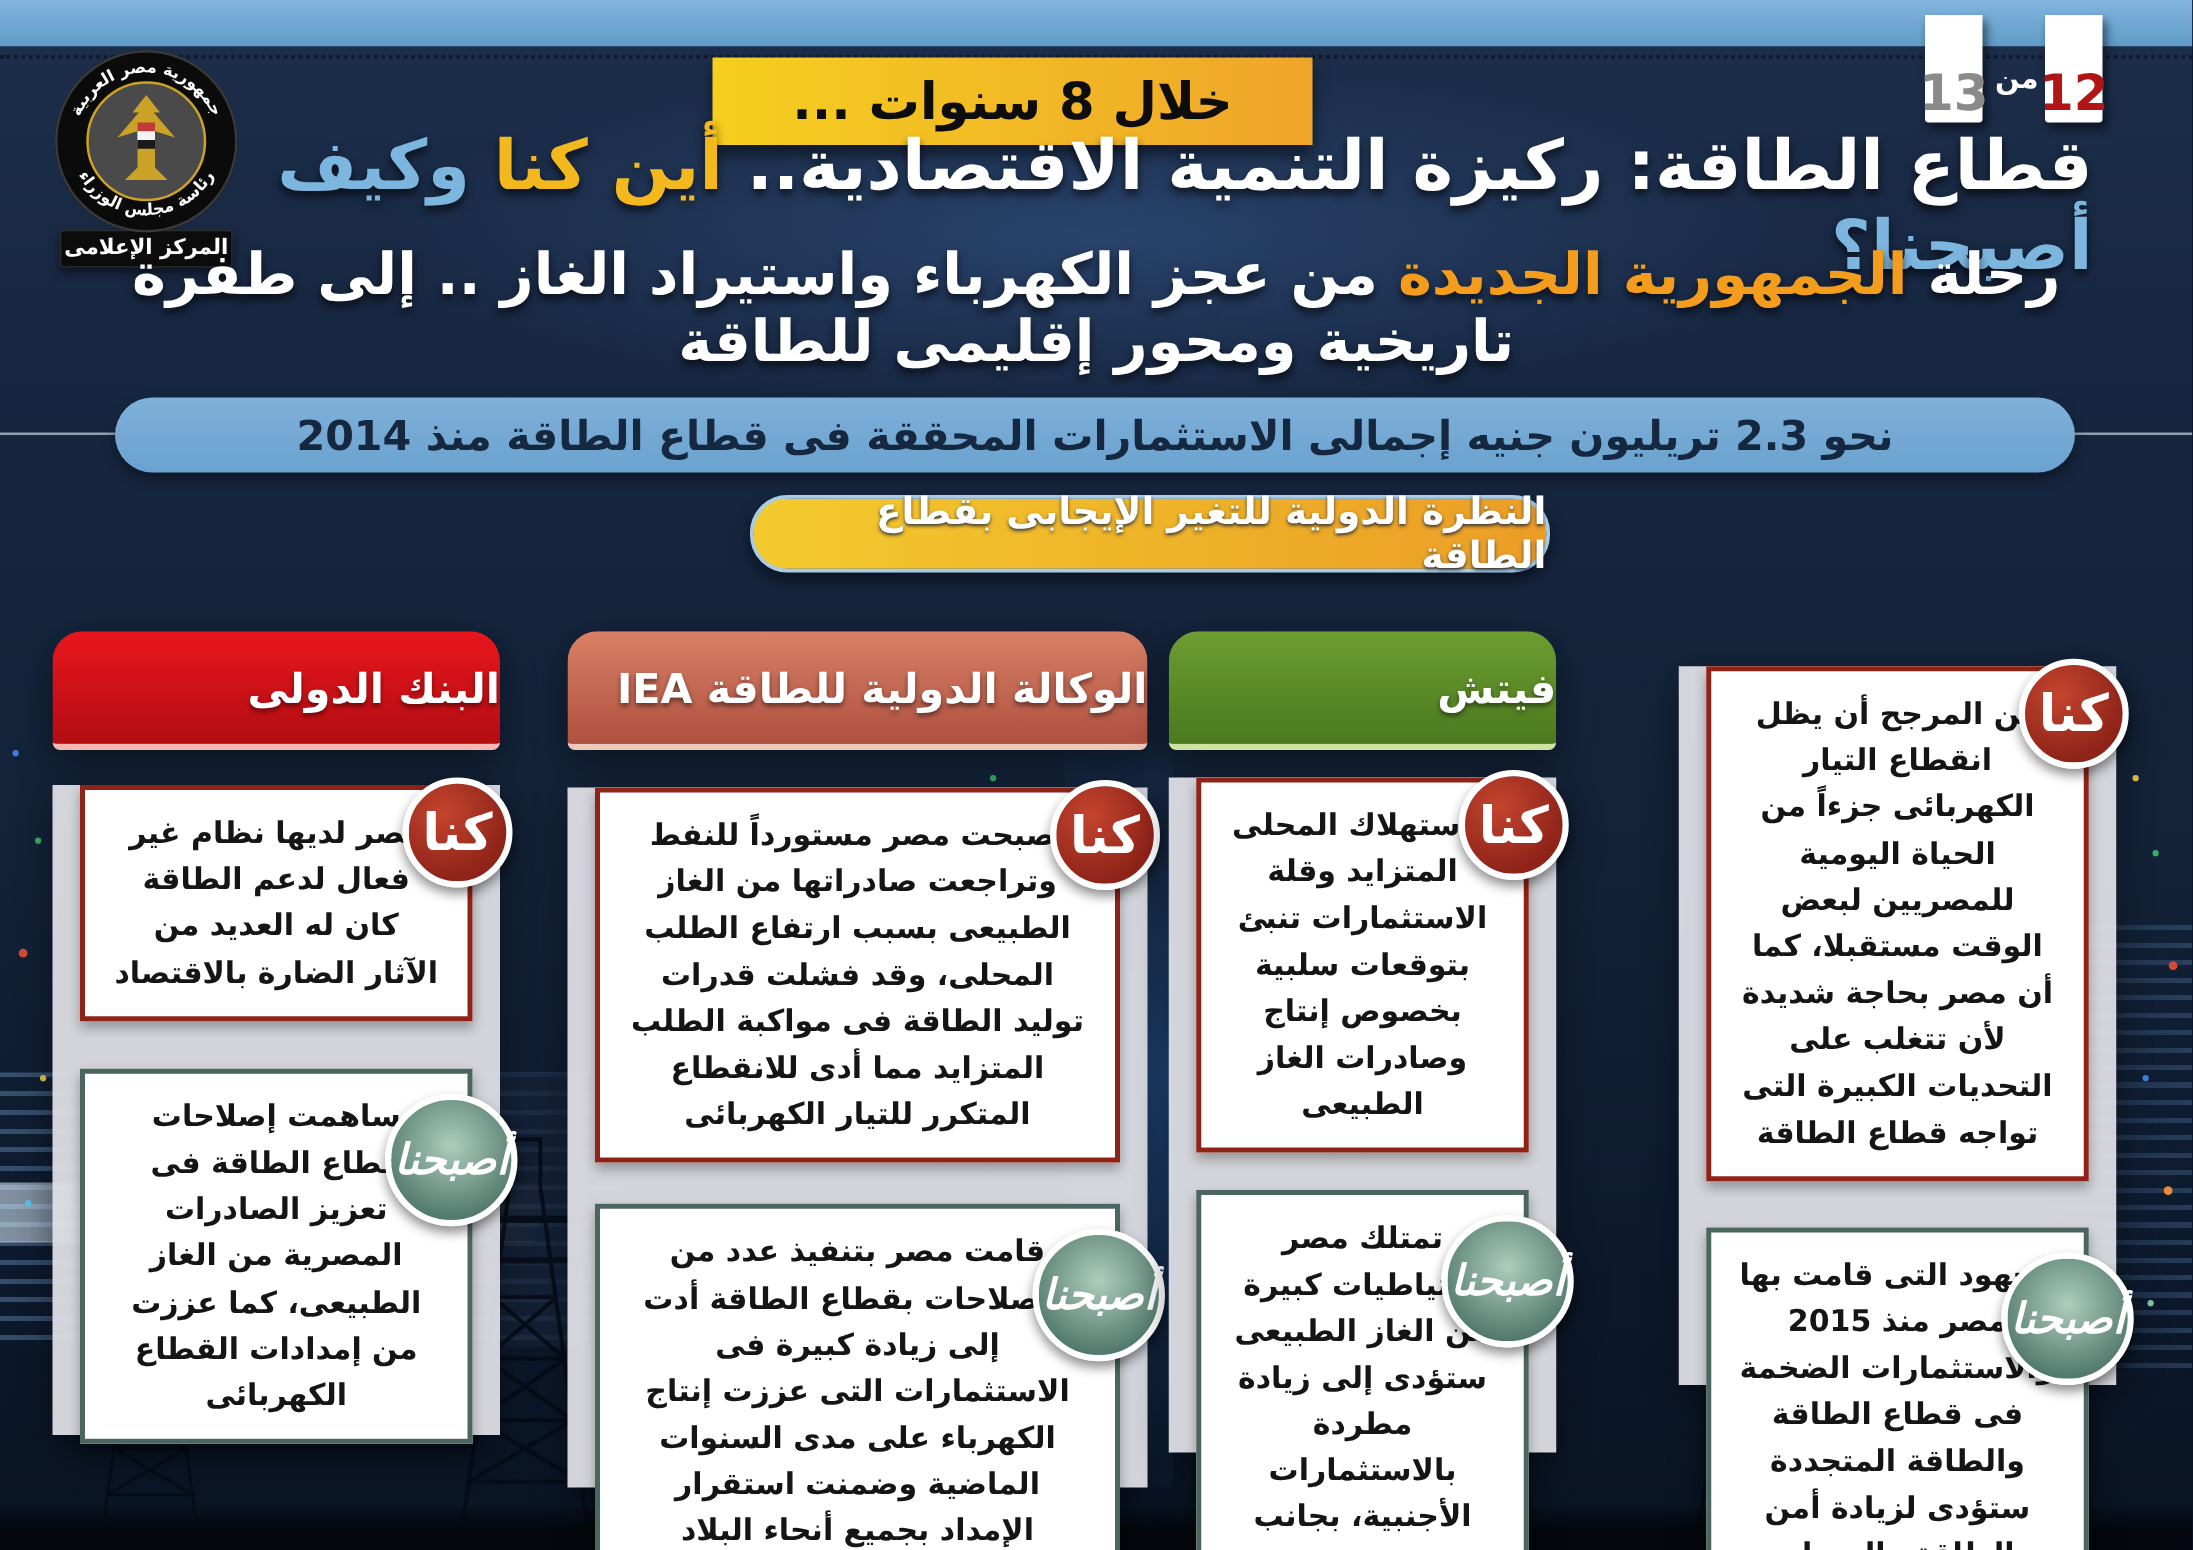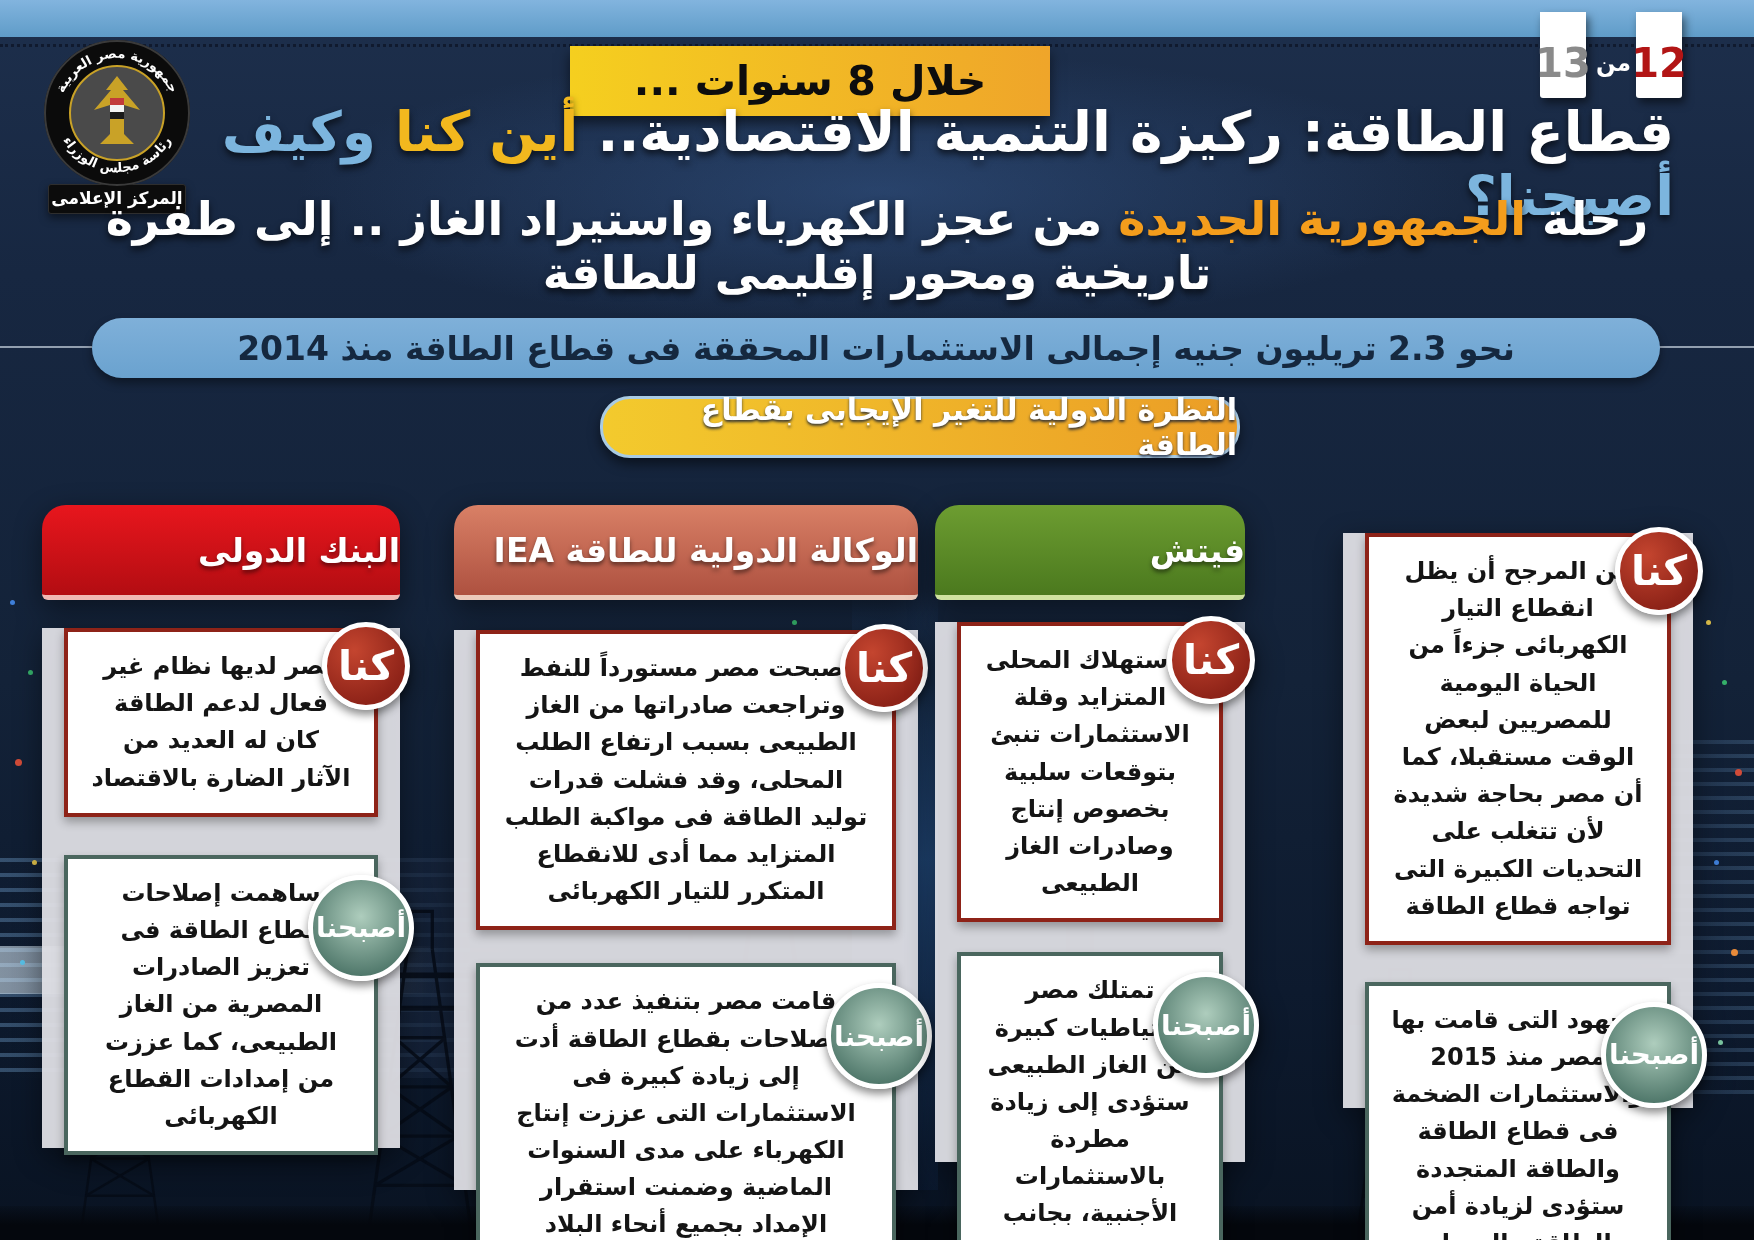--- a/index.html
+++ b/index.html
@@ -39,21 +39,21 @@
 
   
   .banner{position:absolute;left:570px;top:22px;width:480px;height:70px;
     background:linear-gradient(90deg,#f5cf1f,#efa52a);
     box-shadow:0 7px 12px rgba(0,0,0,.55);
     display:flex;align-items:center;justify-content:center;
     color:#0d0d0d;font-weight:bold;font-size:41px;direction:rtl;margin-top:24px;}
   .pagination{position:absolute;left:1530px;top:12px;width:170px;height:90px;direction:ltr;}
   .page-tab{position:absolute;top:0;width:46px;height:86px;background:#fff;border-radius:0 0 3px 3px;
     box-shadow:3px 5px 8px rgba(0,0,0,.5);display:flex;align-items:flex-end;justify-content:center;
-    font-weight:bold;font-size:40px;padding-bottom:12px;}
+    font-weight:bold;font-size:40px;padding-bottom:0;}
   .tab-total{left:10px;color:#8a8a8a;}
   .tab-current{left:106px;color:#b21515;}
   .page-of{position:absolute;left:66px;top:38px;color:#fff;font-weight:bold;font-size:23px;}
 
   .logo{position:absolute;left:42px;top:38px;width:150px;text-align:center;}
   .logo-ribbon{margin:-8px auto 0;width:138px;background:#0c0c0c;border:1px solid #2e2e2e;
     color:#fff;font-weight:bold;font-size:17px;padding:3px 2px 5px;border-radius:3px;direction:rtl;
     box-shadow:0 4px 8px rgba(0,0,0,.5);}
 
   .title-1{position:absolute;left:80px;top:100px;width:1594px;direction:rtl;
@@ -102,22 +102,22 @@
   .wb-3{margin-top:22px;min-height:155px;} .wb-4{margin-top:28px;min-height:205px;}
   .bb-1{margin-top:38px;min-height:228px;} .bb-2{margin-top:33px;min-height:228px;}
   .bb-3{margin-top:30px;min-height:268px;} .bb-4{margin-top:37px;min-height:232px;}
   .quote-text{direction:rtl;text-align:center;color:#151515;font-weight:bold;
     font-size:24px;line-height:1.55;}
   .badge{position:absolute;border-radius:50%;border:5px solid #fff;
     display:flex;align-items:center;justify-content:center;color:#fff;font-weight:bold;
     direction:rtl;box-shadow:0 5px 9px rgba(0,0,0,.45);z-index:2;}
   .were-badge{right:-36px;top:-10px;width:88px;height:88px;font-size:41px;
     background:radial-gradient(circle at 35% 30%, #c4452f, #8e2318 72%);}
-  .became-badge{right:-40px;top:16px;width:106px;height:106px;font-size:28px;
-    background:radial-gradient(circle at 50% 38%, #aecdbd, #4f776a 78%);}
+  .became-badge{right:-40px;top:16px;width:106px;height:106px;font-size:34px;
+    background:radial-gradient(circle at 50% 38%, #aecdbd, #4f776a 78%);font-style:italic;}
 </style>
 </head>
 <body>
 
 <div class="canvas">
 
   <div class="title-glow"></div>
   <div class="vert-glow-mid"></div>
   <div class="streaks-left"></div>
   <div class="bright-band-left"></div>

